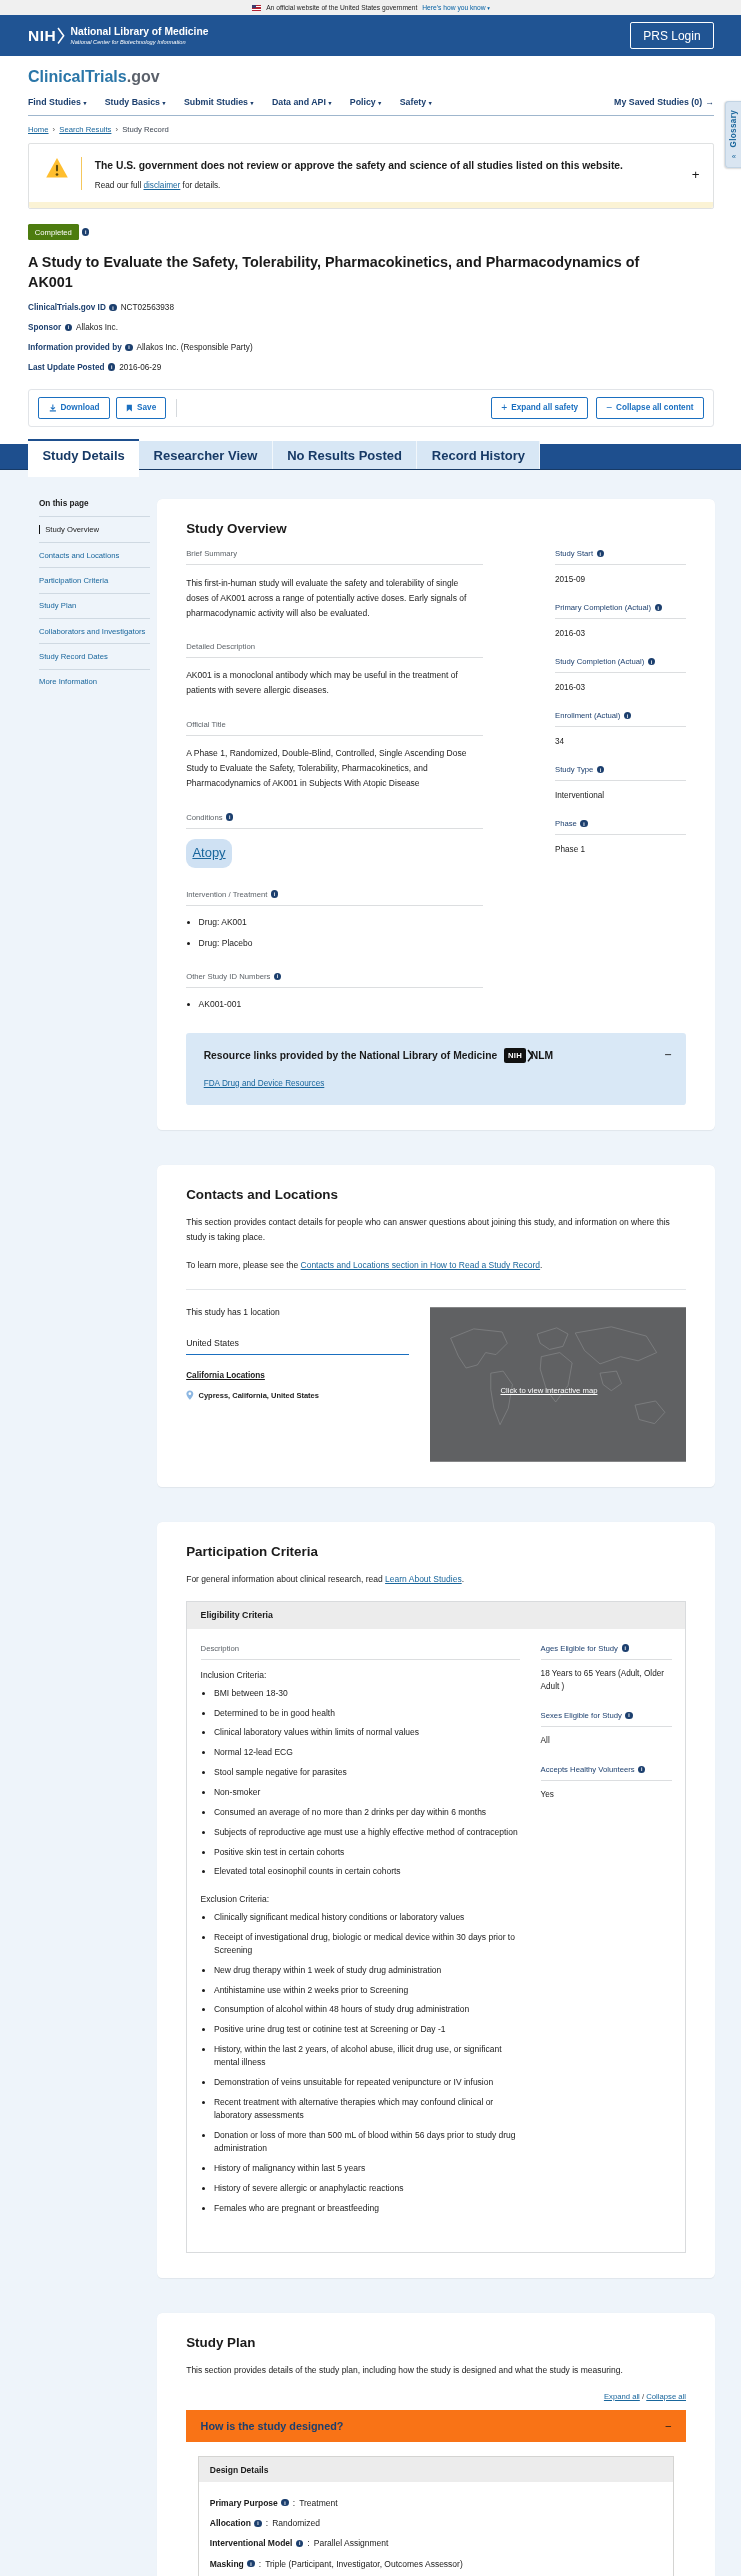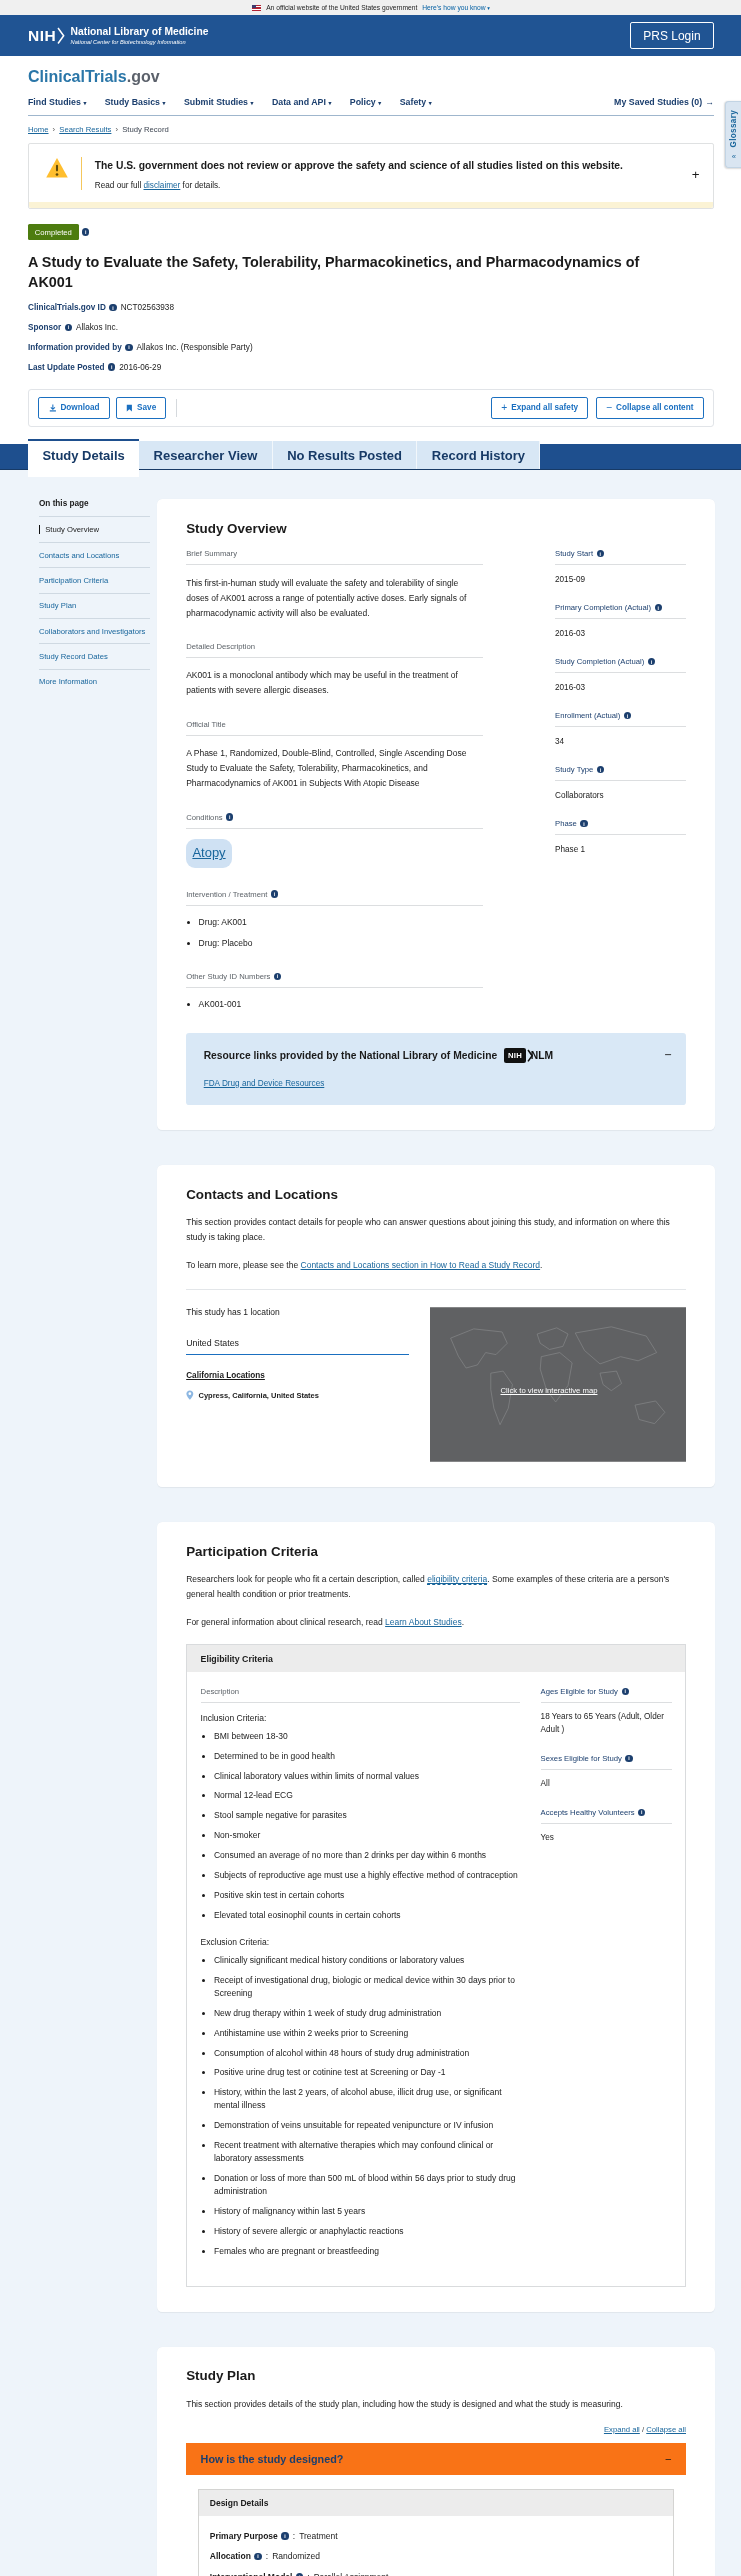--- a/index.html
+++ b/index.html
@@ -366,21 +366,21 @@
                   <span>Enrollment (Actual)</span>
                   <span class="info-icon"></span>
                 </div>
               <div class="meta-value">34</div>
             </div>
             <div class="meta-item">
               <div class="meta-label">
                   <span>Study Type</span>
                   <span class="info-icon"></span>
                 </div>
-              <div class="meta-value">Collaborators</div>
+              <div class="meta-value">Interventional</div>
             </div>
             <div class="meta-item">
               <div class="meta-label">
                   <span>Phase</span>
                   <span class="info-icon"></span>
                 </div>
               <div class="meta-value">Phase 1</div>
             </div>
           </div>
         </div>
@@ -435,23 +435,20 @@
               </g>
             </svg>
             <div class="map-label">Click to view interactive map</div>
           </div>
         </div>
       </div>
 
       <div class="card">
         <h2>Participation Criteria</h2>
         <p class="section-p">
-          <span>Researchers look for people who fit a certain description, called </span><a class="dashed-link">eligibility criteria</a><span>. Some examples of these criteria are a person's general health condition or prior treatments.</span>
-        </p>
-        <p class="section-p">
           <span>For general information about clinical research, read </span><a>Learn About Studies</a><span>.</span>
         </p>
 
         <div class="elig-box">
           <div class="elig-head">Eligibility Criteria</div>
           <div class="elig-body">
             <div class="elig-main">
               <div class="field-label">
                   <span>Description</span>
                 </div>
@@ -462,21 +459,21 @@
                 <li>Clinical laboratory values within limits of normal values</li>
                 <li>Normal 12-lead ECG</li>
                 <li>Stool sample negative for parasites</li>
                 <li>Non-smoker</li>
                 <li>Consumed an average of no more than 2 drinks per day within 6 months</li>
                 <li>Subjects of reproductive age must use a highly effective method of contraception</li>
                 <li>Positive skin test in certain cohorts</li>
                 <li>Elevated total eosinophil counts in certain cohorts</li>
               </ul>
               <div class="crit-label">Exclusion Criteria:</div>
-              <ul class="crit" style="margin-bottom:9px;">
+              <ul class="crit" style="margin-bottom:19px;">
                 <li>Clinically significant medical history conditions or laboratory values</li>
                 <li>Receipt of investigational drug, biologic or medical device within 30 days prior to Screening</li>
                 <li>New drug therapy within 1 week of study drug administration</li>
                 <li>Antihistamine use within 2 weeks prior to Screening</li>
                 <li>Consumption of alcohol within 48 hours of study drug administration</li>
                 <li>Positive urine drug test or cotinine test at Screening or Day -1</li>
                 <li>History, within the last 2 years, of alcohol abuse, illicit drug use, or significant mental illness</li>
                 <li>Demonstration of veins unsuitable for repeated venipuncture or IV infusion</li>
                 <li>Recent treatment with alternative therapies which may confound clinical or laboratory assessments</li>
                 <li>Donation or loss of more than 500 mL of blood within 56 days prior to study drug administration</li>

